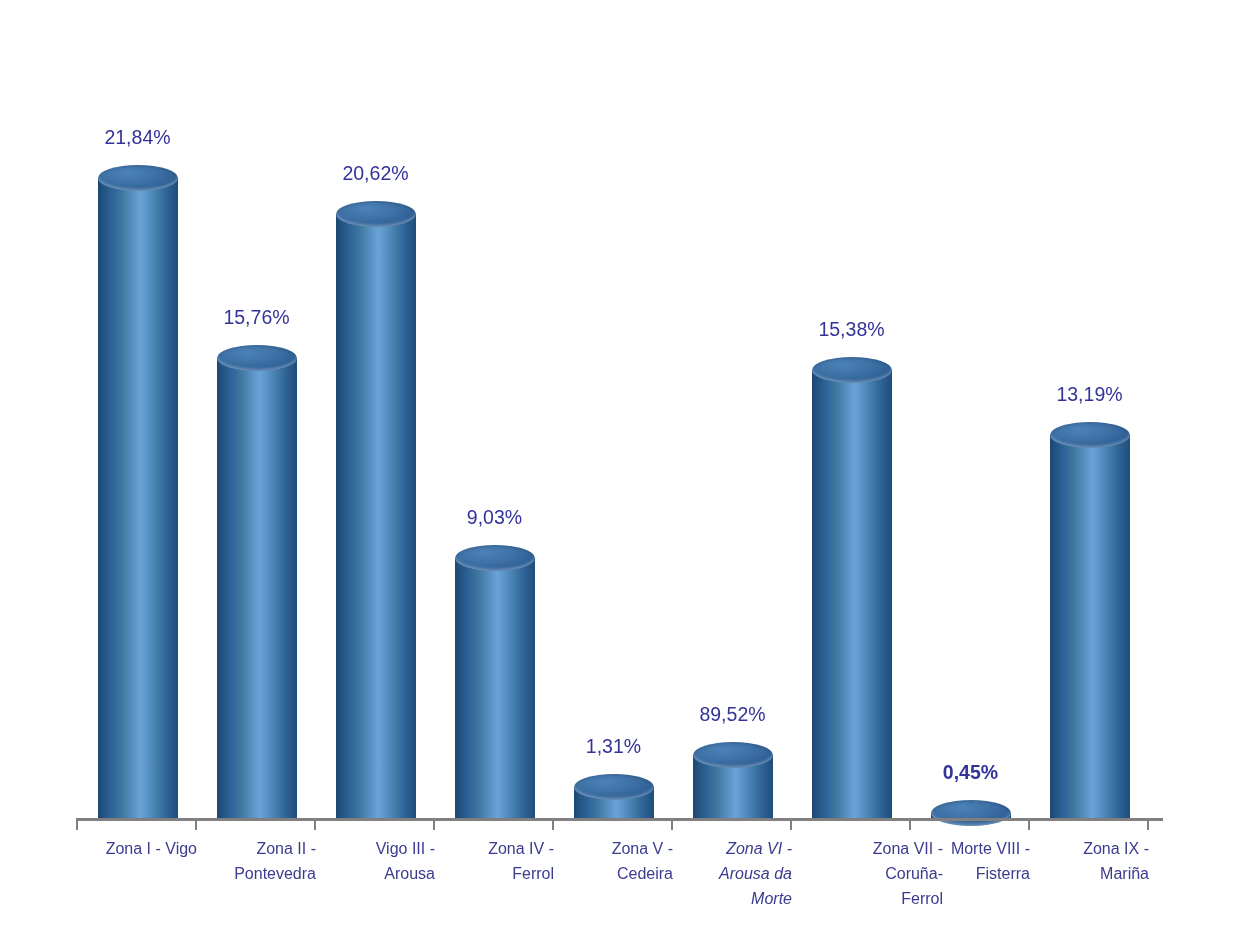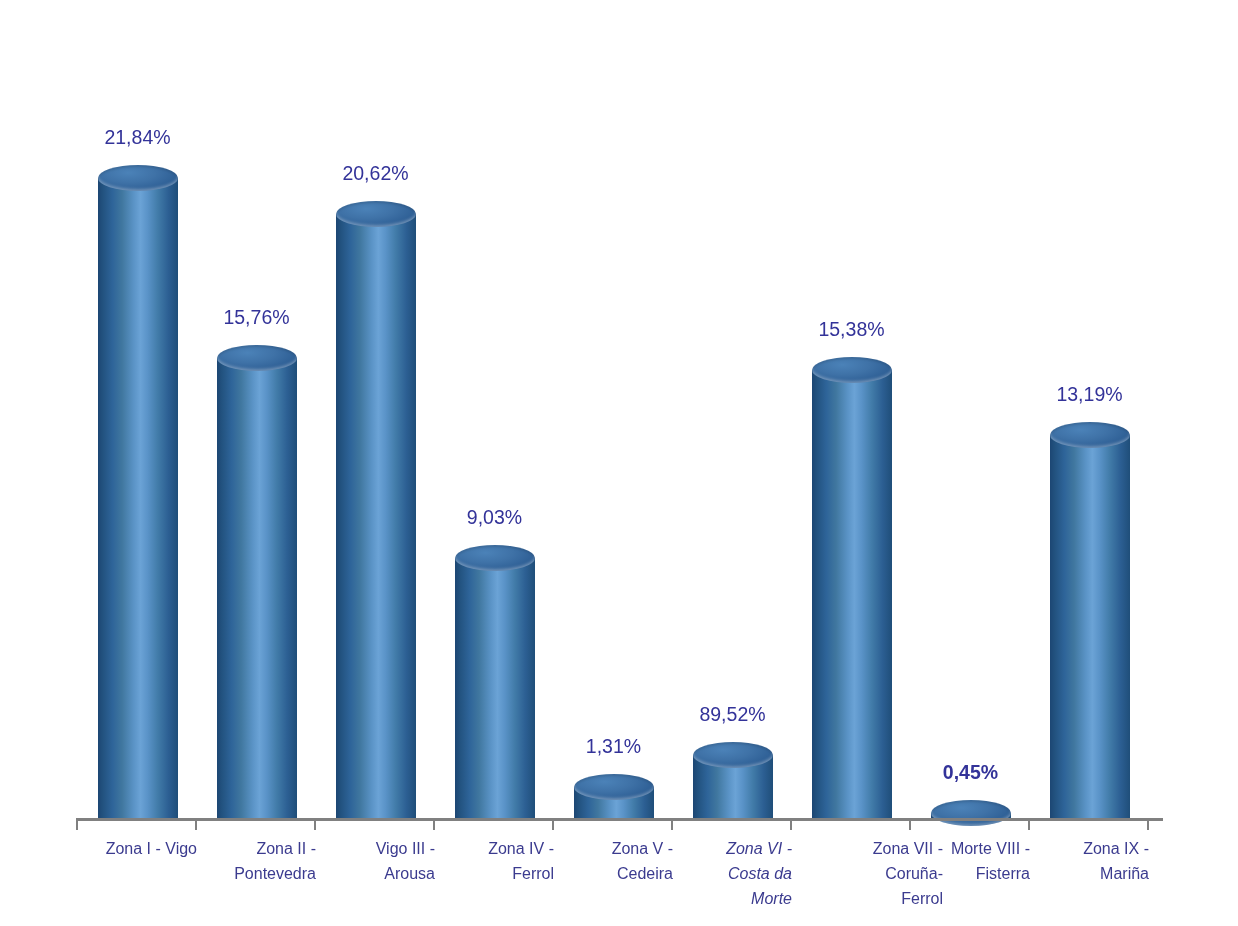--- a/index.html
+++ b/index.html
@@ -265,21 +265,21 @@
         <div class="cat-label" style="left: 435px;">
           <div>Zona IV -</div>
           <div>Ferrol</div>
         </div>
         <div class="cat-label" style="left: 554px;">
           <div>Zona V -</div>
           <div>Cedeira</div>
         </div>
         <div class="cat-label" style="left: 673px; font-style: italic;">
           <div>Zona VI -</div>
-          <div>Costa da</div>
+          <div>Arousa da</div>
           <div>Morte</div>
         </div>
         <div class="cat-label" style="left: 824px;">
           <div>Zona VII -</div>
           <div>Coruña-</div>
           <div>Ferrol</div>
         </div>
         <div class="cat-label" style="left: 911px;">
           <div>Morte VIII -</div>
           <div>Fisterra</div>

